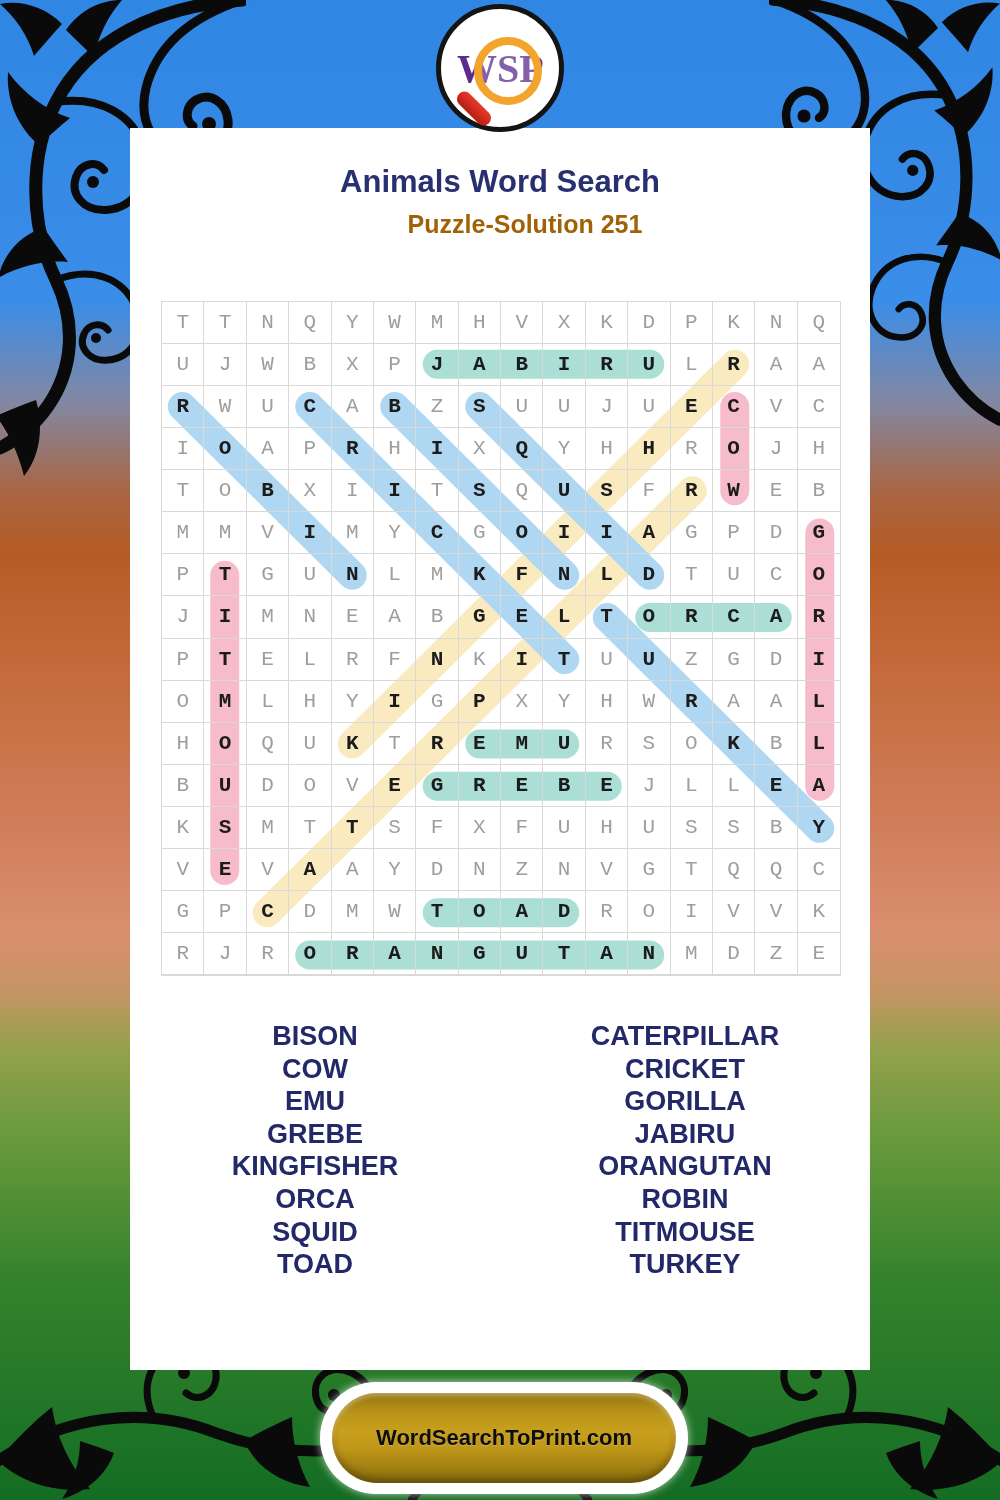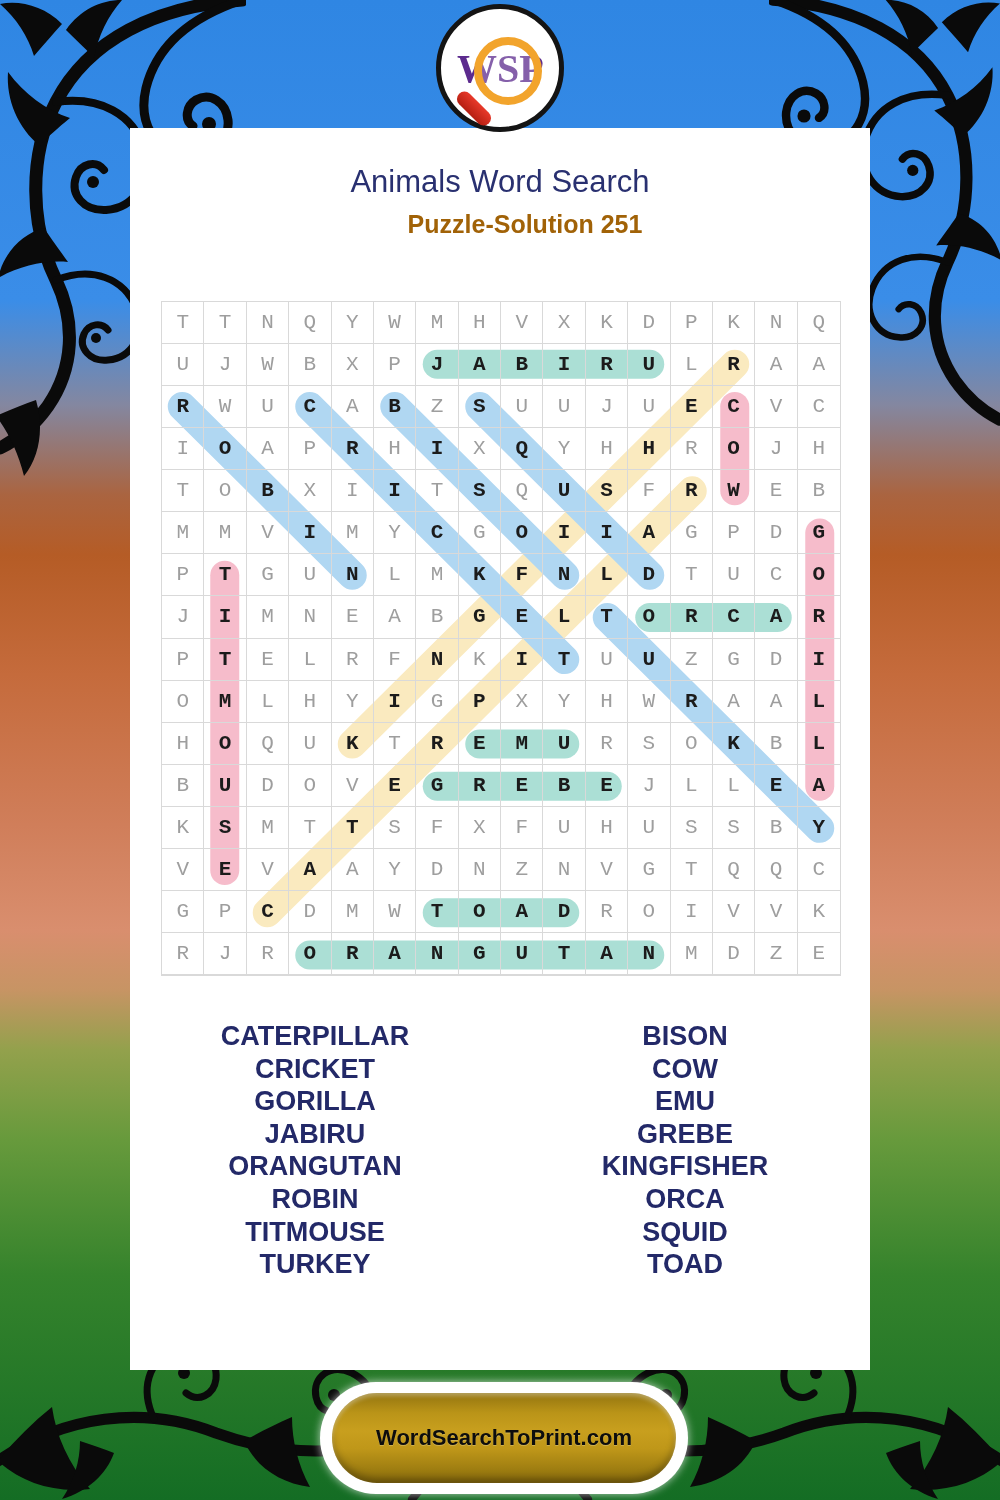--- a/index.html
+++ b/index.html
@@ -19,21 +19,21 @@
     background:#fff;border:5px solid #141414;box-sizing:border-box;z-index:4;}
   .logo-letters{position:absolute;left:0;top:0;width:100%;height:100%;display:flex;
     align-items:center;justify-content:space-between;padding:0 16px;box-sizing:border-box;
     font-family:"Liberation Serif",serif;font-weight:bold;font-size:40px;color:#5c2b8e;}
   .lens{position:absolute;left:33px;top:28px;width:52px;height:52px;border-radius:50%;
     border:8px solid #f2a42c;box-shadow:0 0 0 2px #d8競8a12, inset 0 0 0 2px #e0921b;
     box-sizing:content-box;background:rgba(255,255,255,0.25);}
   .handle{position:absolute;left:12px;top:92px;width:42px;height:15px;border-radius:8px;
     background:linear-gradient(180deg,#e8392a,#b51f12);transform:rotate(45deg);}
   .title{position:absolute;left:0;top:36px;width:100%;text-align:center;
-    font-size:31px;font-weight:normal;color:#293070;}
+    font-size:31px;font-weight:bold;color:#293070;}
   .subtitle{position:absolute;left:0;top:82px;width:100%;text-align:center;
     font-size:25px;font-weight:bold;color:#a16207;margin-left:25px;}
   .grid-wrap{position:absolute;left:31px;top:173px;width:680px;height:675px;background:#fff;}
   .hl-svg{position:absolute;left:0;top:0;width:680px;height:675px;}
   .grid{position:absolute;left:0;top:0;width:680px;height:675px;box-sizing:border-box;
     border:1px solid #d9d9d9;display:grid;
     grid-template-columns:repeat(16,1fr);grid-template-rows:repeat(16,1fr);}
   .cell{box-sizing:border-box;border-right:1px solid #d9d9d9;border-bottom:1px solid #d9d9d9;
     display:flex;align-items:center;justify-content:center;
     font-family:"Liberation Mono","DejaVu Sans Mono",monospace;font-size:21px;color:#9e9e9e;}
@@ -393,40 +393,40 @@
           <div class="cell b">A</div>
           <div class="cell b">N</div>
           <div class="cell">M</div>
           <div class="cell">D</div>
           <div class="cell">Z</div>
           <div class="cell">E</div>
         </div>
     </div>
 
     <div class="words">
+      <div id="words-left" class="word-col">
+          <div class="word-item">BISON</div>
+          <div class="word-item">COW</div>
+          <div class="word-item">EMU</div>
+          <div class="word-item">GREBE</div>
+          <div class="word-item">KINGFISHER</div>
+          <div class="word-item">ORCA</div>
+          <div class="word-item">SQUID</div>
+          <div class="word-item">TOAD</div>
+        </div>
       <div id="words-right" class="word-col">
           <div class="word-item">CATERPILLAR</div>
           <div class="word-item">CRICKET</div>
           <div class="word-item">GORILLA</div>
           <div class="word-item">JABIRU</div>
           <div class="word-item">ORANGUTAN</div>
           <div class="word-item">ROBIN</div>
           <div class="word-item">TITMOUSE</div>
           <div class="word-item">TURKEY</div>
         </div>
-      <div id="words-left" class="word-col">
-          <div class="word-item">BISON</div>
-          <div class="word-item">COW</div>
-          <div class="word-item">EMU</div>
-          <div class="word-item">GREBE</div>
-          <div class="word-item">KINGFISHER</div>
-          <div class="word-item">ORCA</div>
-          <div class="word-item">SQUID</div>
-          <div class="word-item">TOAD</div>
-        </div>
     </div>
   </div>
 
   <div class="logo">
     <div class="logo-letters">
       <span>W</span>
       <span>S</span>
       <span>P</span>
     </div>
     <div class="lens"></div>

